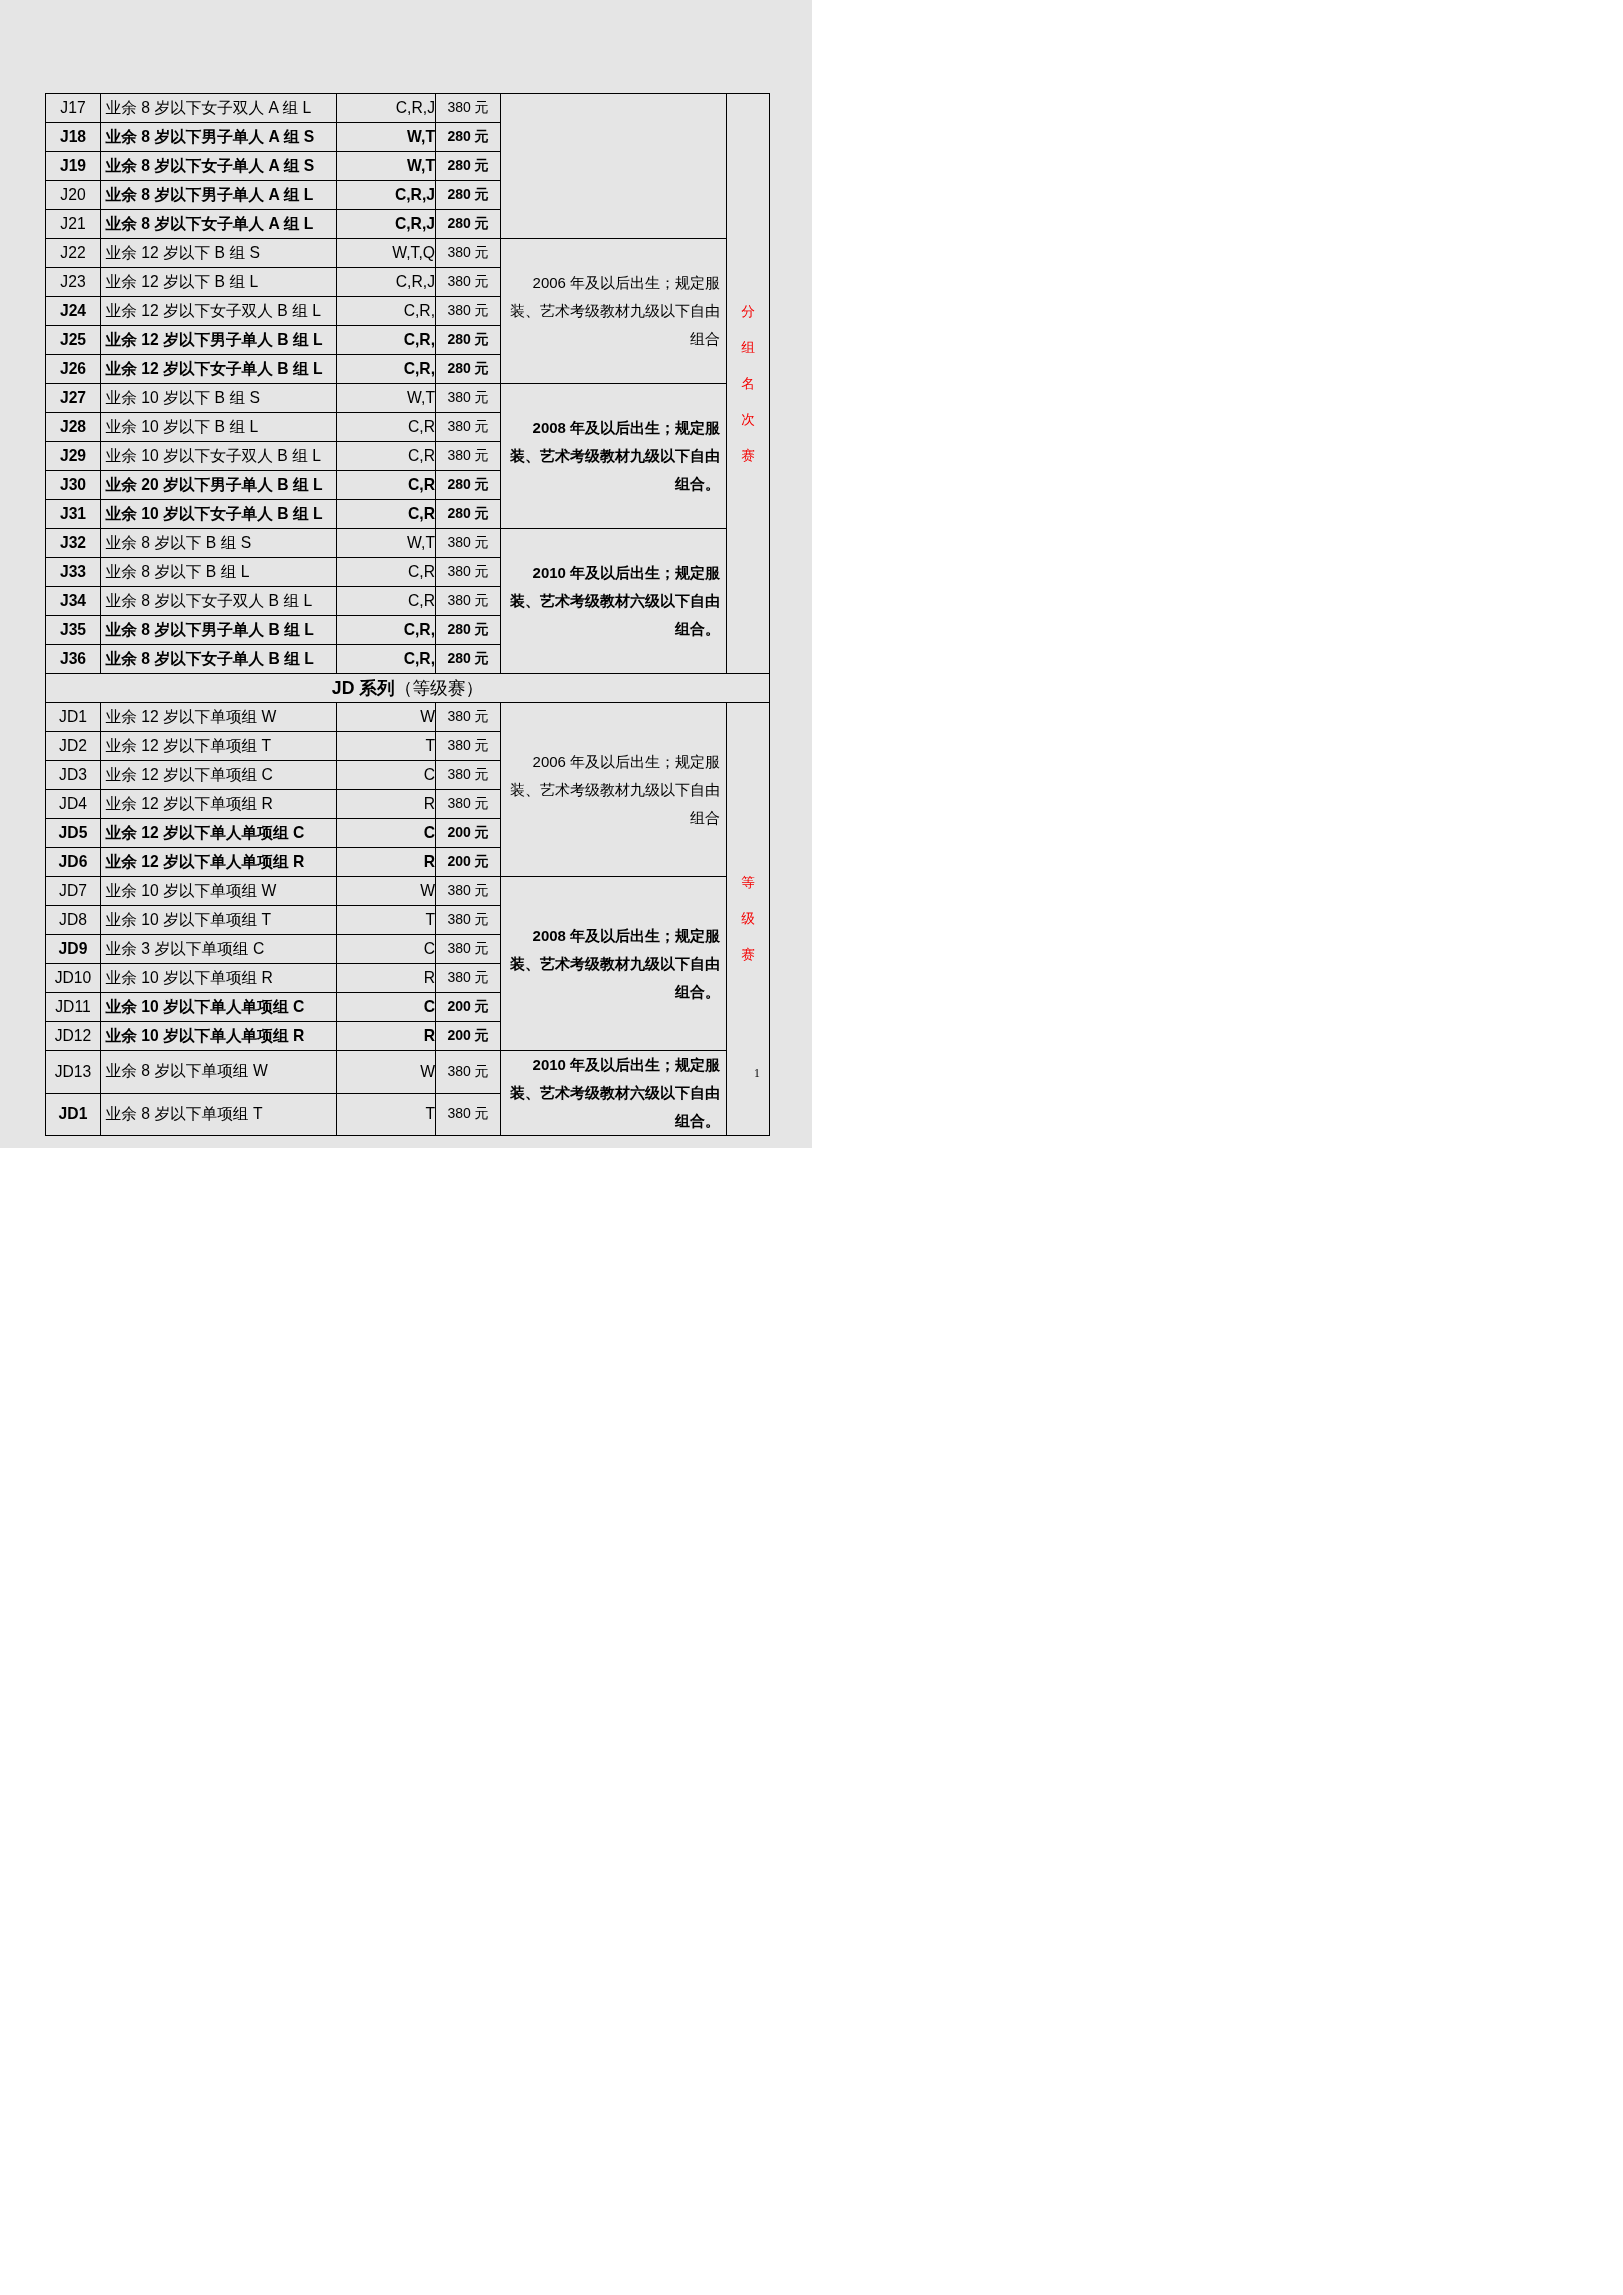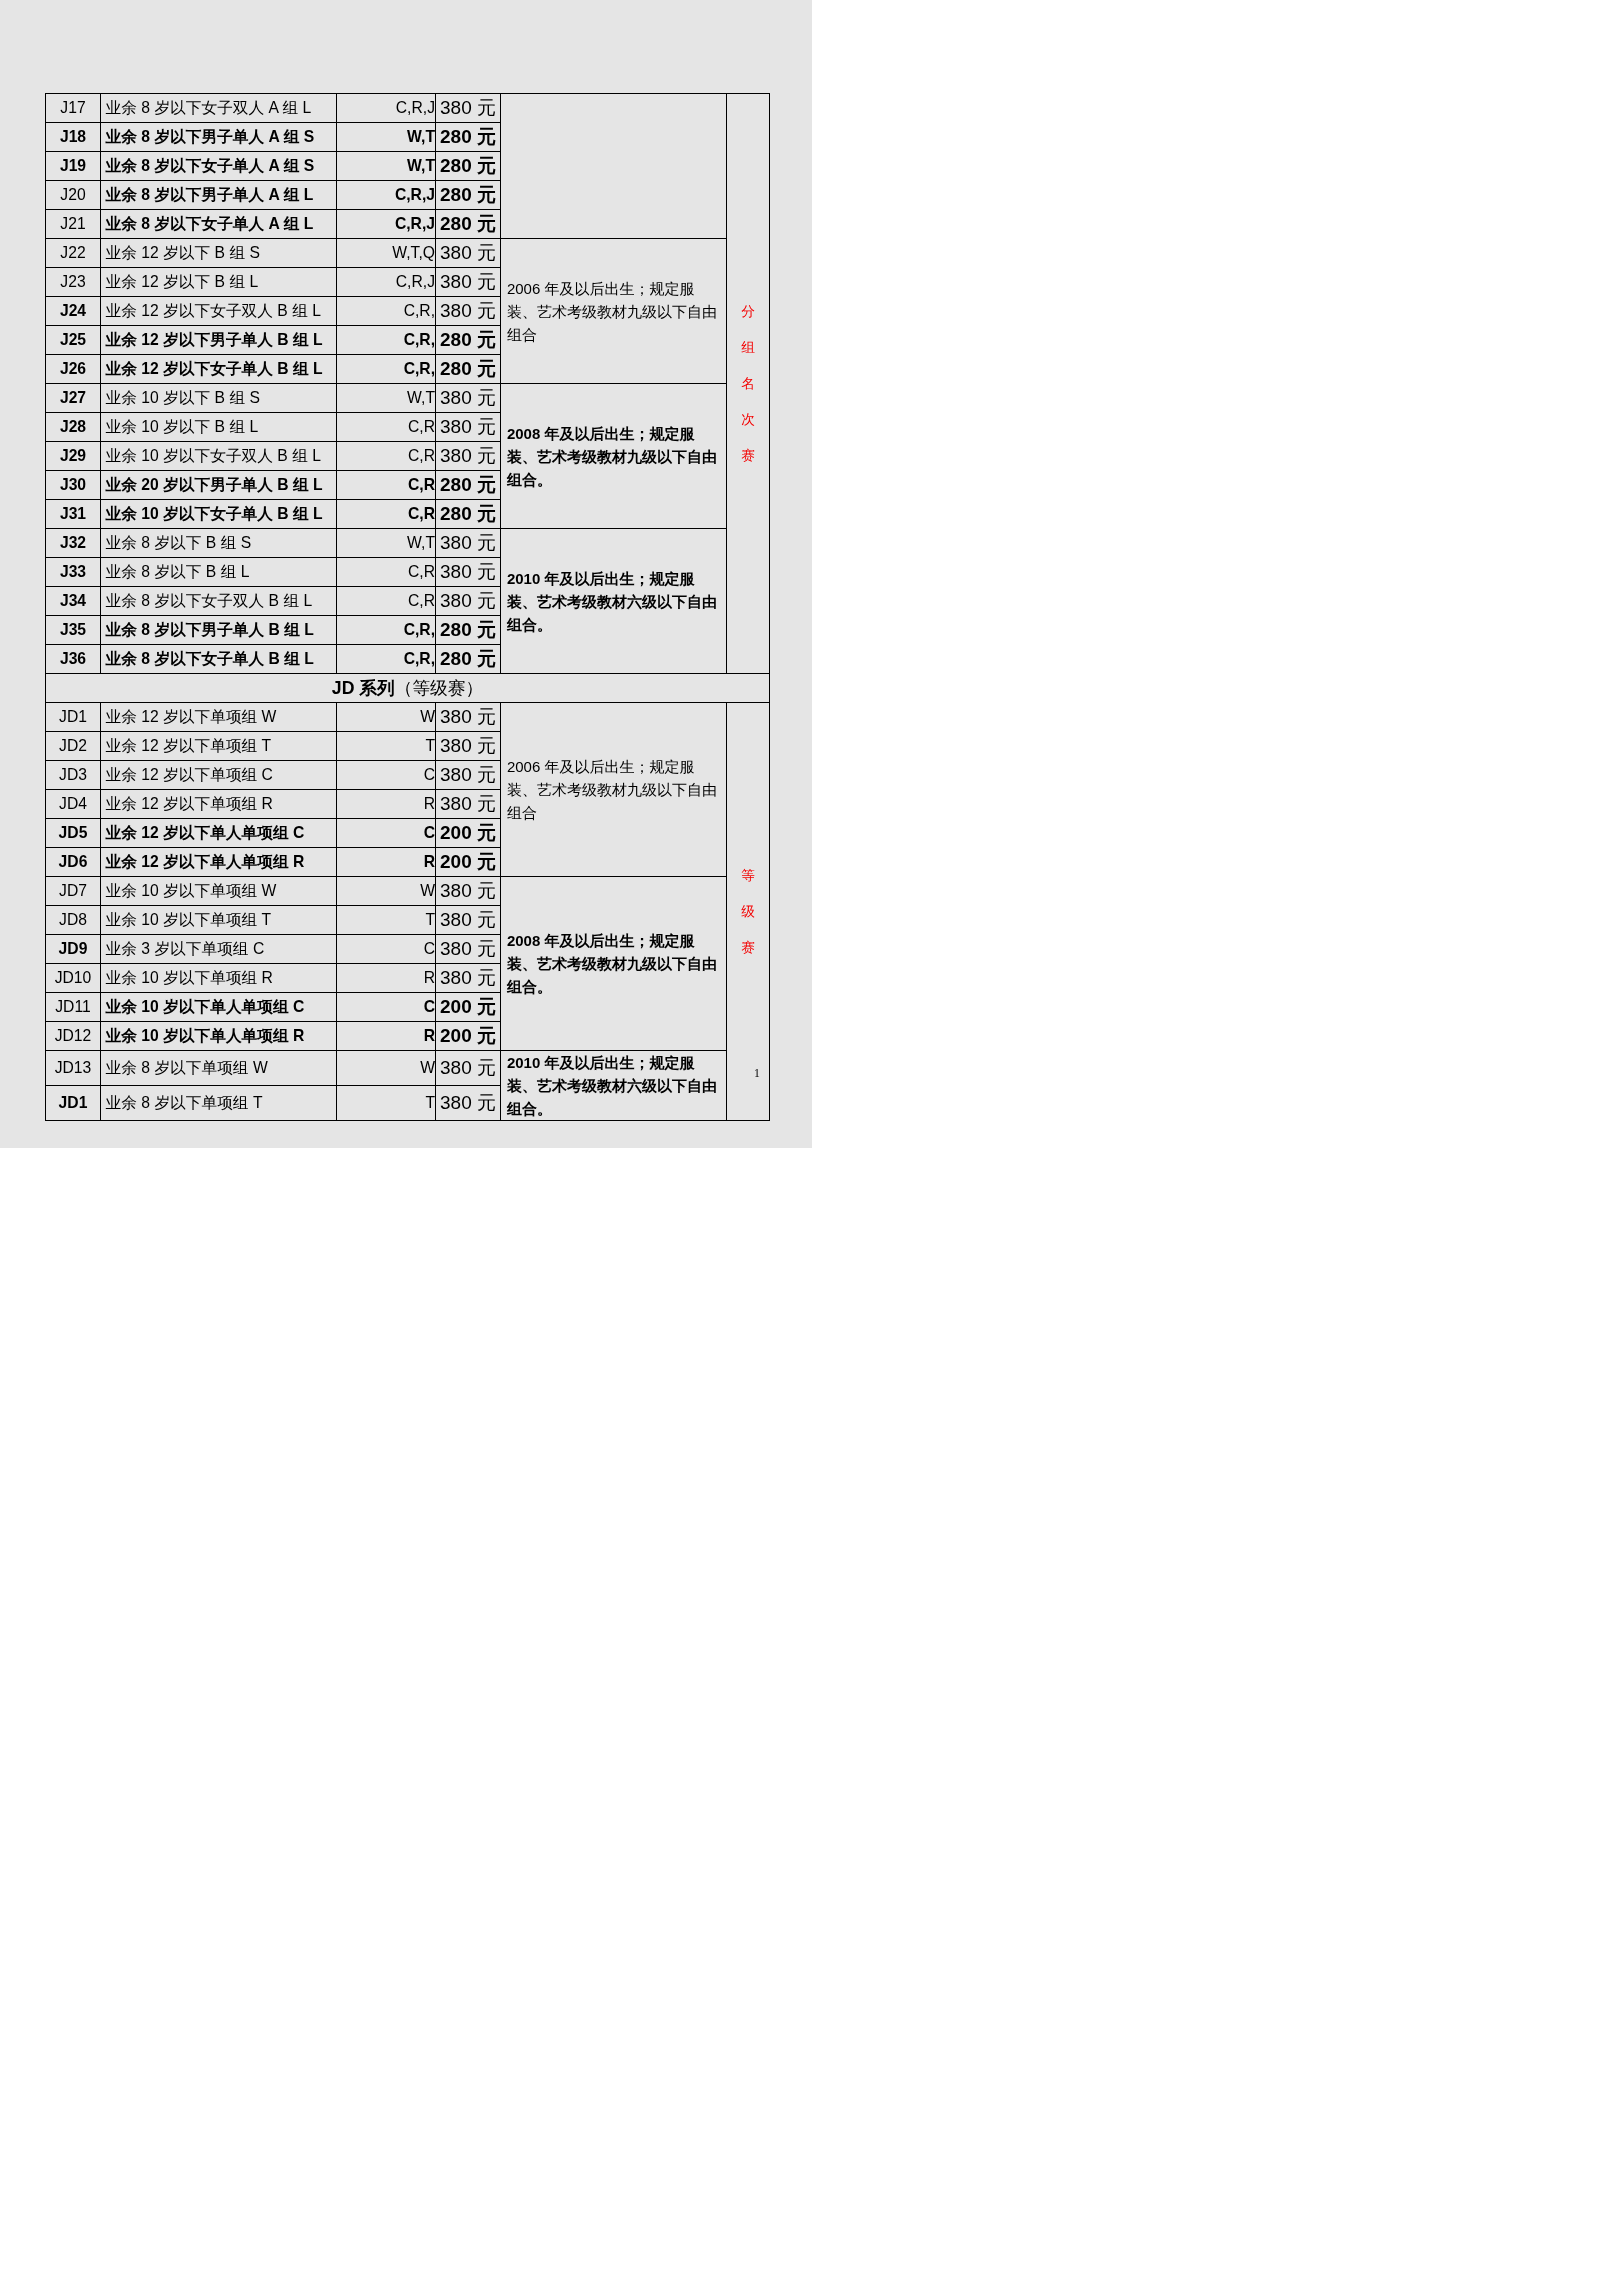--- a/index.html
+++ b/index.html
@@ -29,26 +29,26 @@
   col.c-dance{width:99px;}
   col.c-price{width:65px;}
   col.c-note{width:226px;}
   col.c-type{width:43px;}
 
   td.code{text-align:center;font-size:15.7px;}
   td.name{font-size:15.7px;}
   td.name .t{padding-left:4.6px;display:block;white-space:nowrap;}
   td.dances{font-size:15.7px;}
   td.dances .t{padding-left:7.2px;display:block;white-space:nowrap;text-align:right;}
-  td.price{text-align:center;font-size:19px;white-space:nowrap;}
+  td.price{text-align:center;font-size:14px;white-space:nowrap;}
   td.note{vertical-align:middle;}
   .note-text{
-    font-size:15px;line-height:23px;
+    font-size:15px;line-height:28px;
     padding:0 5.9px;
-    text-align:left;
+    text-align:right;
   }
   td.section-header{text-align:center;font-size:17.7px;}
   td.section-header .suffix{font-weight:normal;}
   td.type-cell{vertical-align:middle;}
   .vtext{
     width:1em;margin:16px auto;
     font-size:13.7px;line-height:36px;
     word-break:break-all;text-align:center;
     font-weight:normal;
   }

